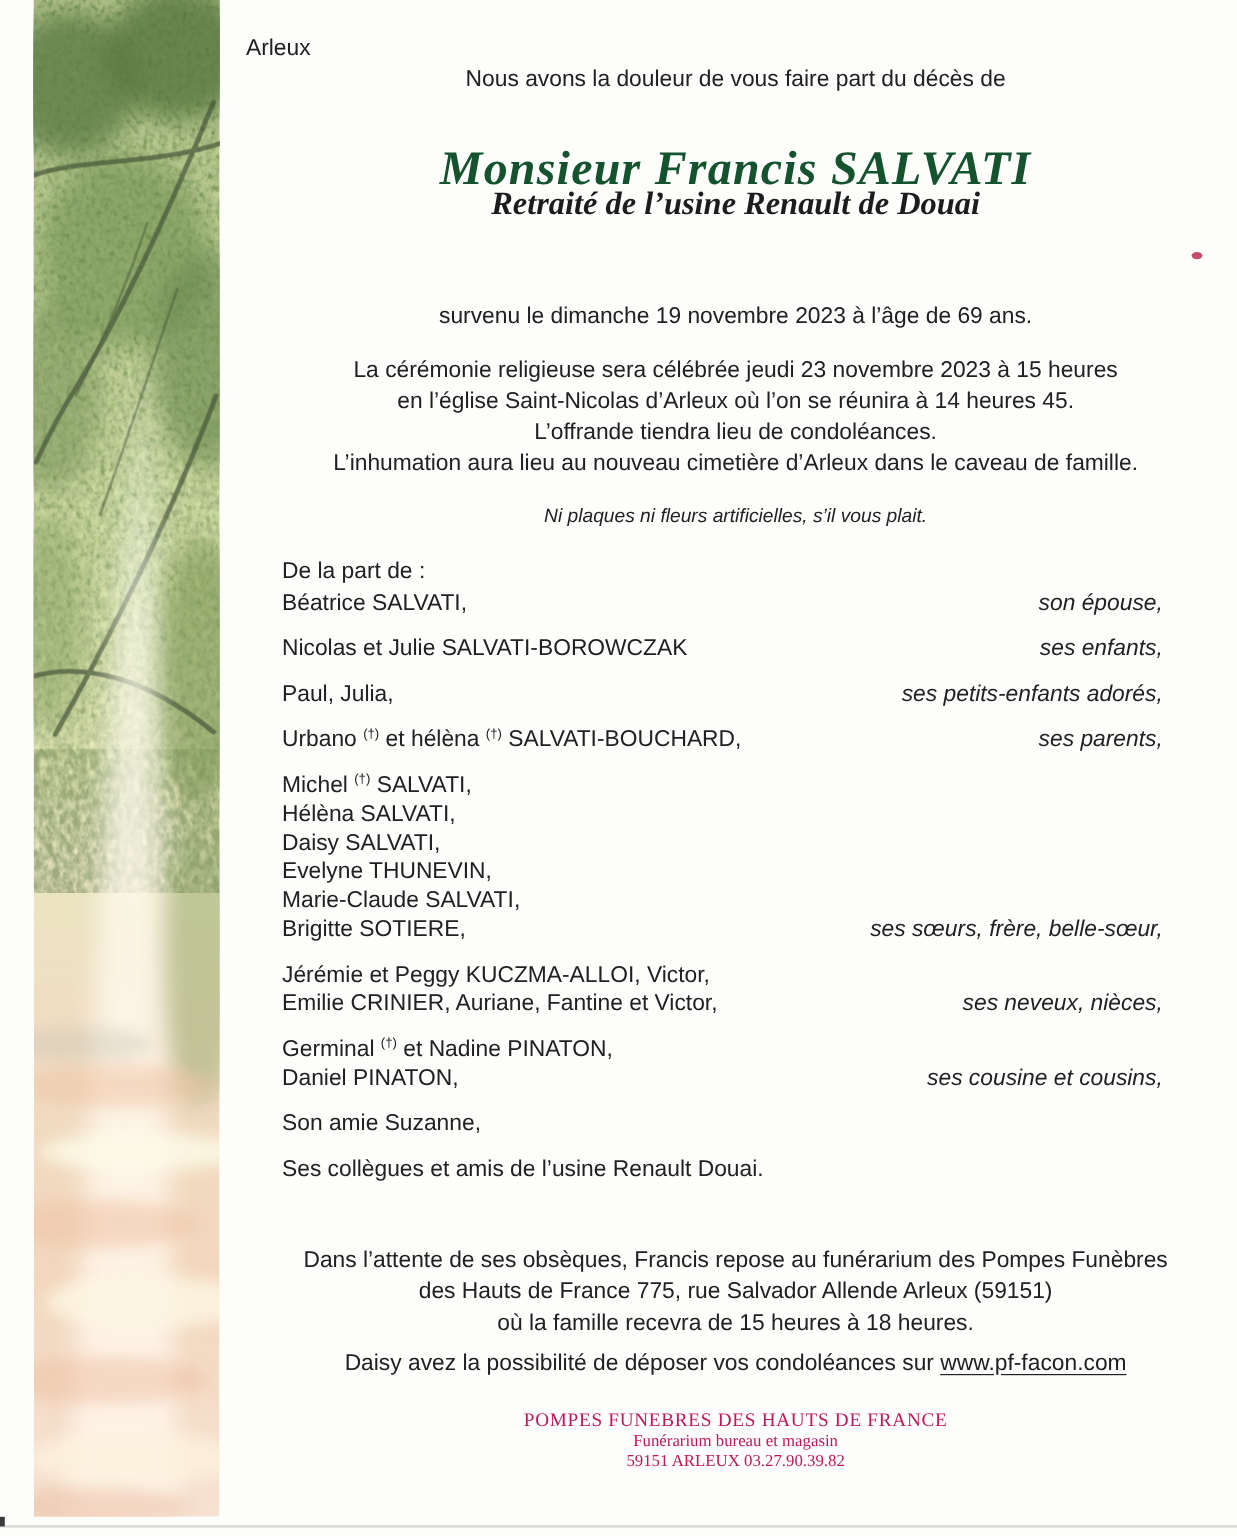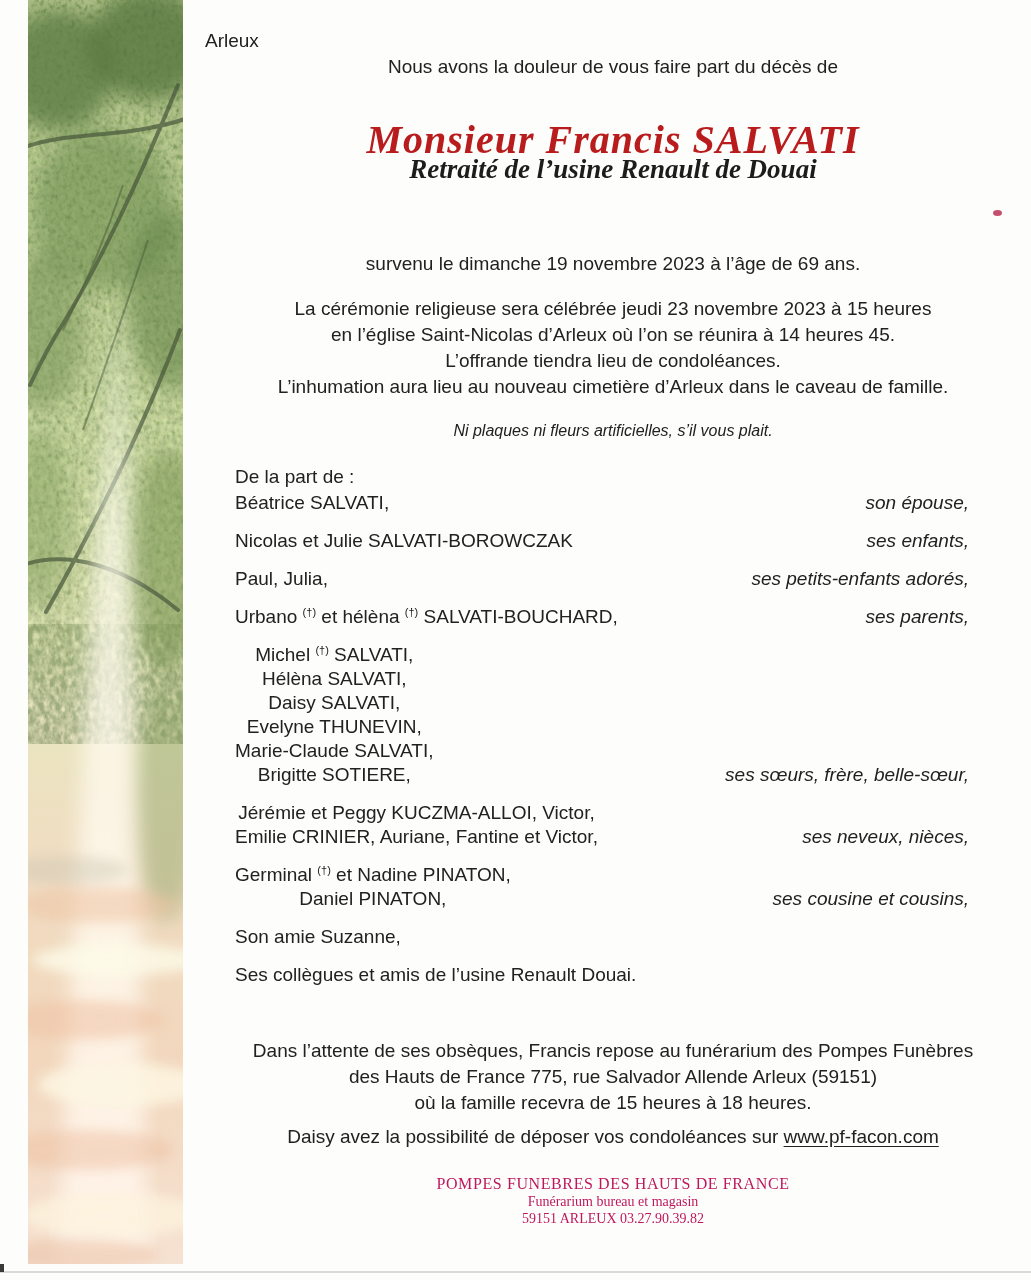--- a/index.html
+++ b/index.html
@@ -14,30 +14,30 @@
   }
   .abs{position:absolute;}
   
   #photo-strip{left:28px;top:0;width:155px;height:1264px;overflow:hidden;}
   
   #place{left:205px;top:30px;font-size:19px;}
   
   .center-col{left:205px;width:816px;text-align:center;}
   #intro{top:56px;font-size:19px;}
   #title{top:116px;font-family:"Liberation Serif","DejaVu Serif",serif;
-         font-style:italic;font-weight:bold;font-size:40px;letter-spacing:1px;color:#b91c1c;}
+         font-style:italic;font-weight:bold;font-size:40px;letter-spacing:1px;color:#14532d;}
   #subtitle{top:154px;font-family:"Liberation Serif","DejaVu Serif",serif;
             font-style:italic;font-weight:bold;font-size:27px;color:#1c1c1c;text-align:center;}
   #death-line{top:253px;font-size:19px;}
   #ceremony{top:296px;font-size:19px;line-height:26px;}
   #plea{top:422px;font-size:16px;font-style:italic;}
   
   #family{left:205px;top:465px;width:734px;font-size:19px;line-height:24px;margin-left:30px;}
   #from-label{margin-bottom:2px;}
-  .group-row{display:flex;align-items:flex-end;margin-top:14px;text-align:center;}
+  .group-row{display:flex;align-items:flex-end;margin-top:14px;}
   .group-row:first-of-type{margin-top:2px;}
   .names{flex:0 1 auto;}
   .relation{margin-left:auto;font-style:italic;white-space:nowrap;}
   sup{font-size:11px;line-height:0;}
   
   #wake{top:1038px;font-size:19px;line-height:26px;}
   #condolences{top:1126px;font-size:19px;}
   #condolence-link{text-decoration:underline;text-underline-offset:3px;}
   
   #footer{top:1175px;font-family:"Liberation Serif","DejaVu Serif",serif;color:#be185d;}

